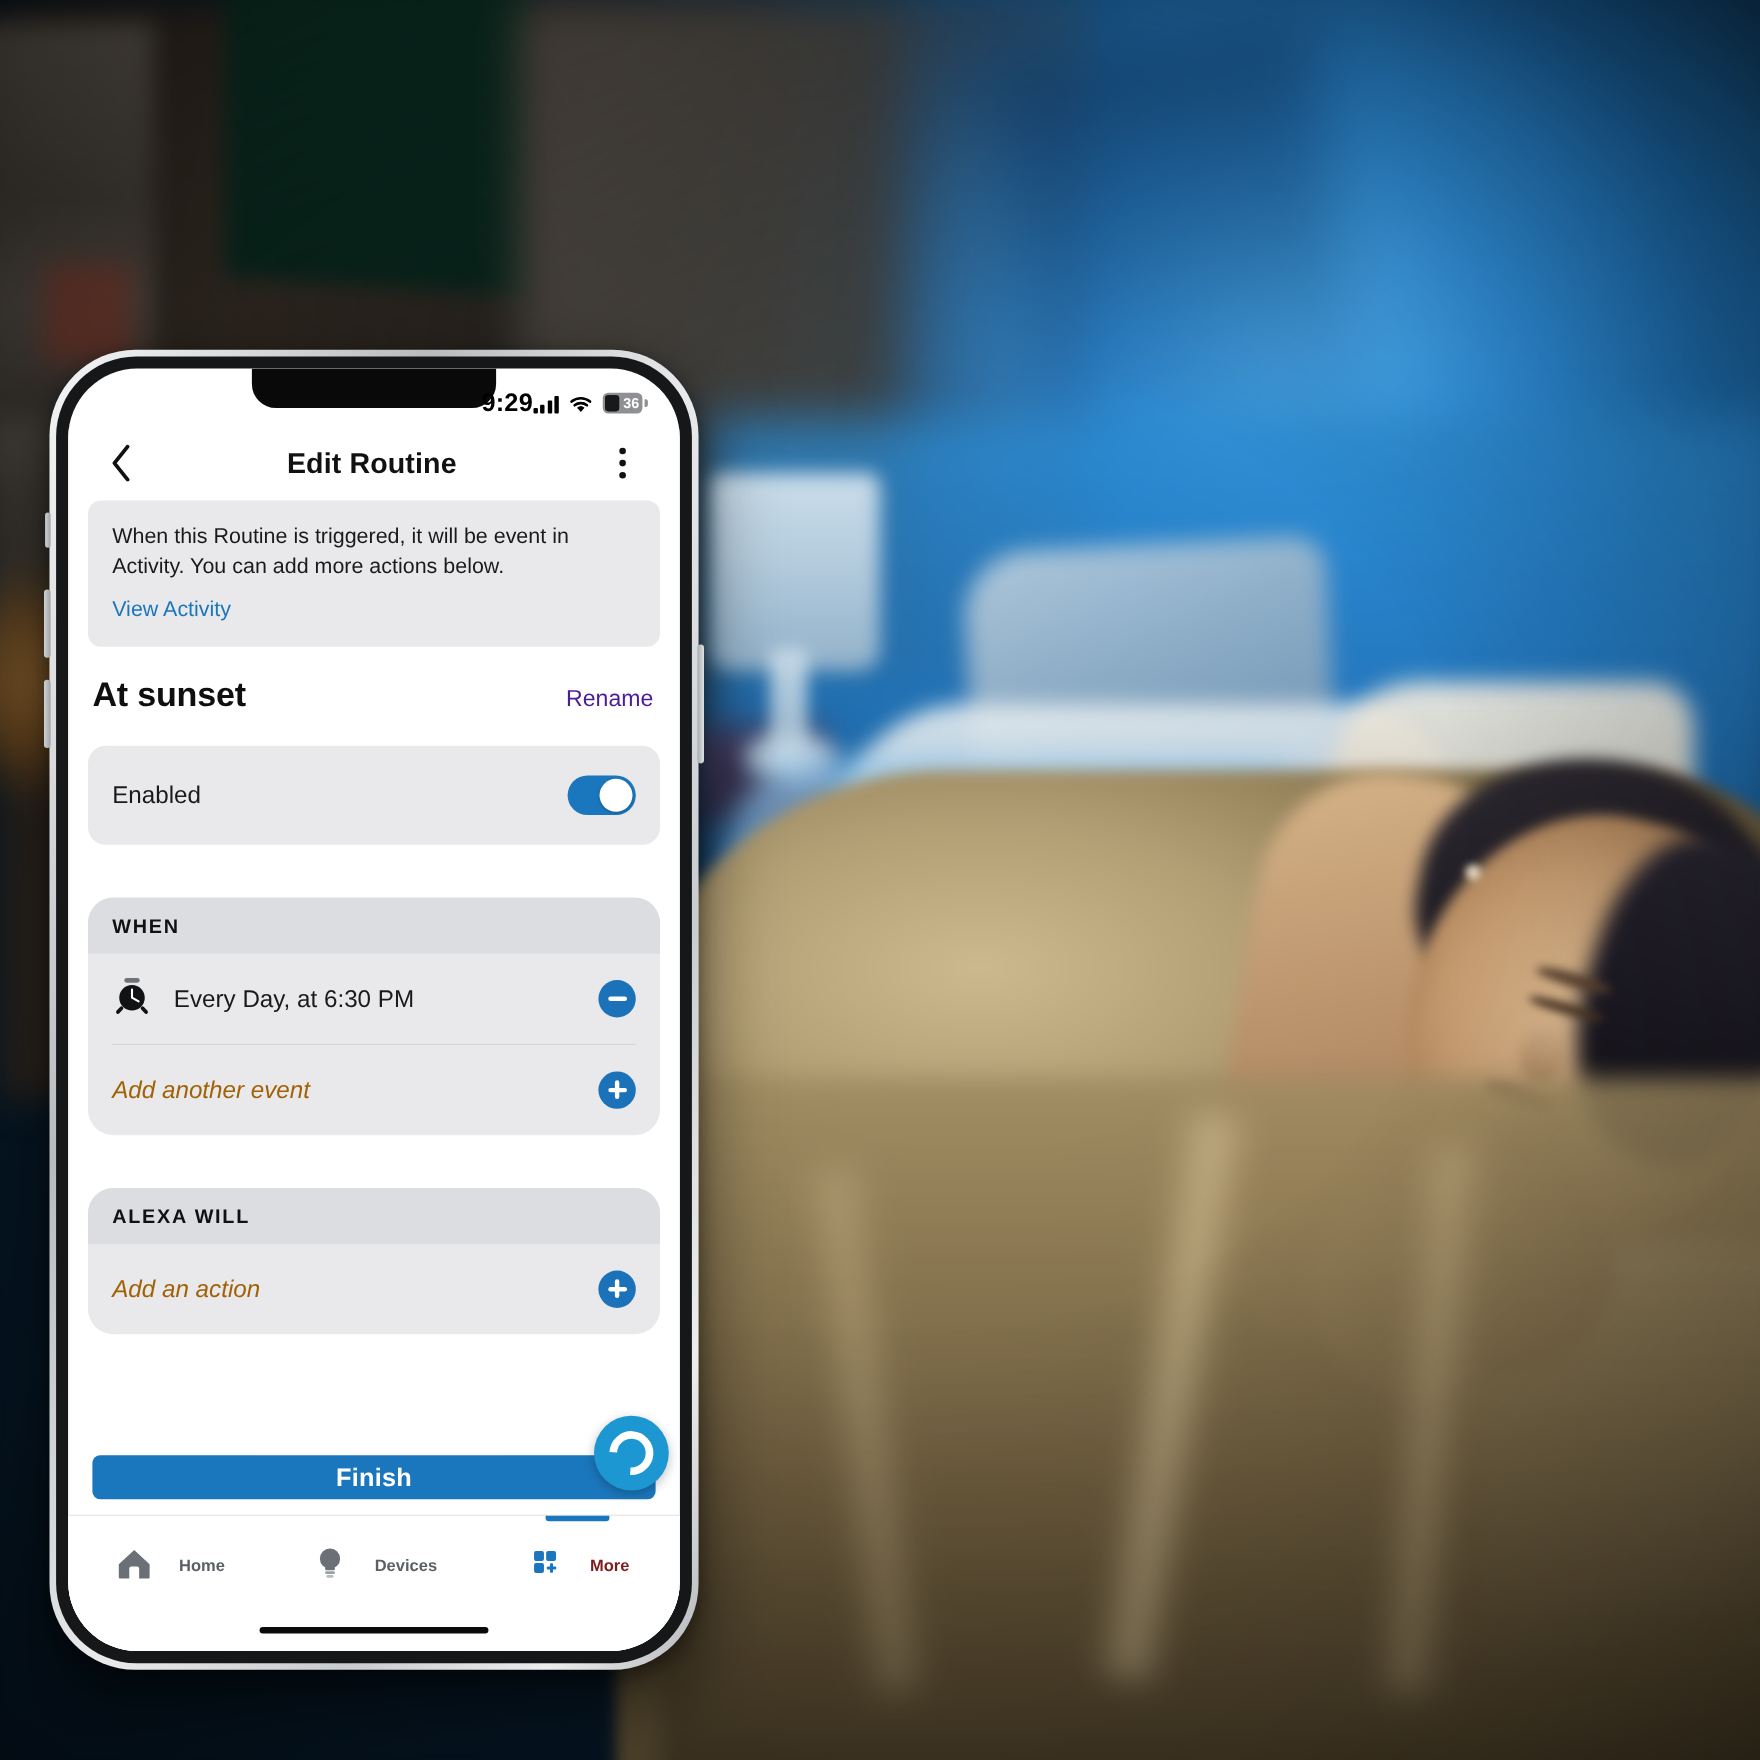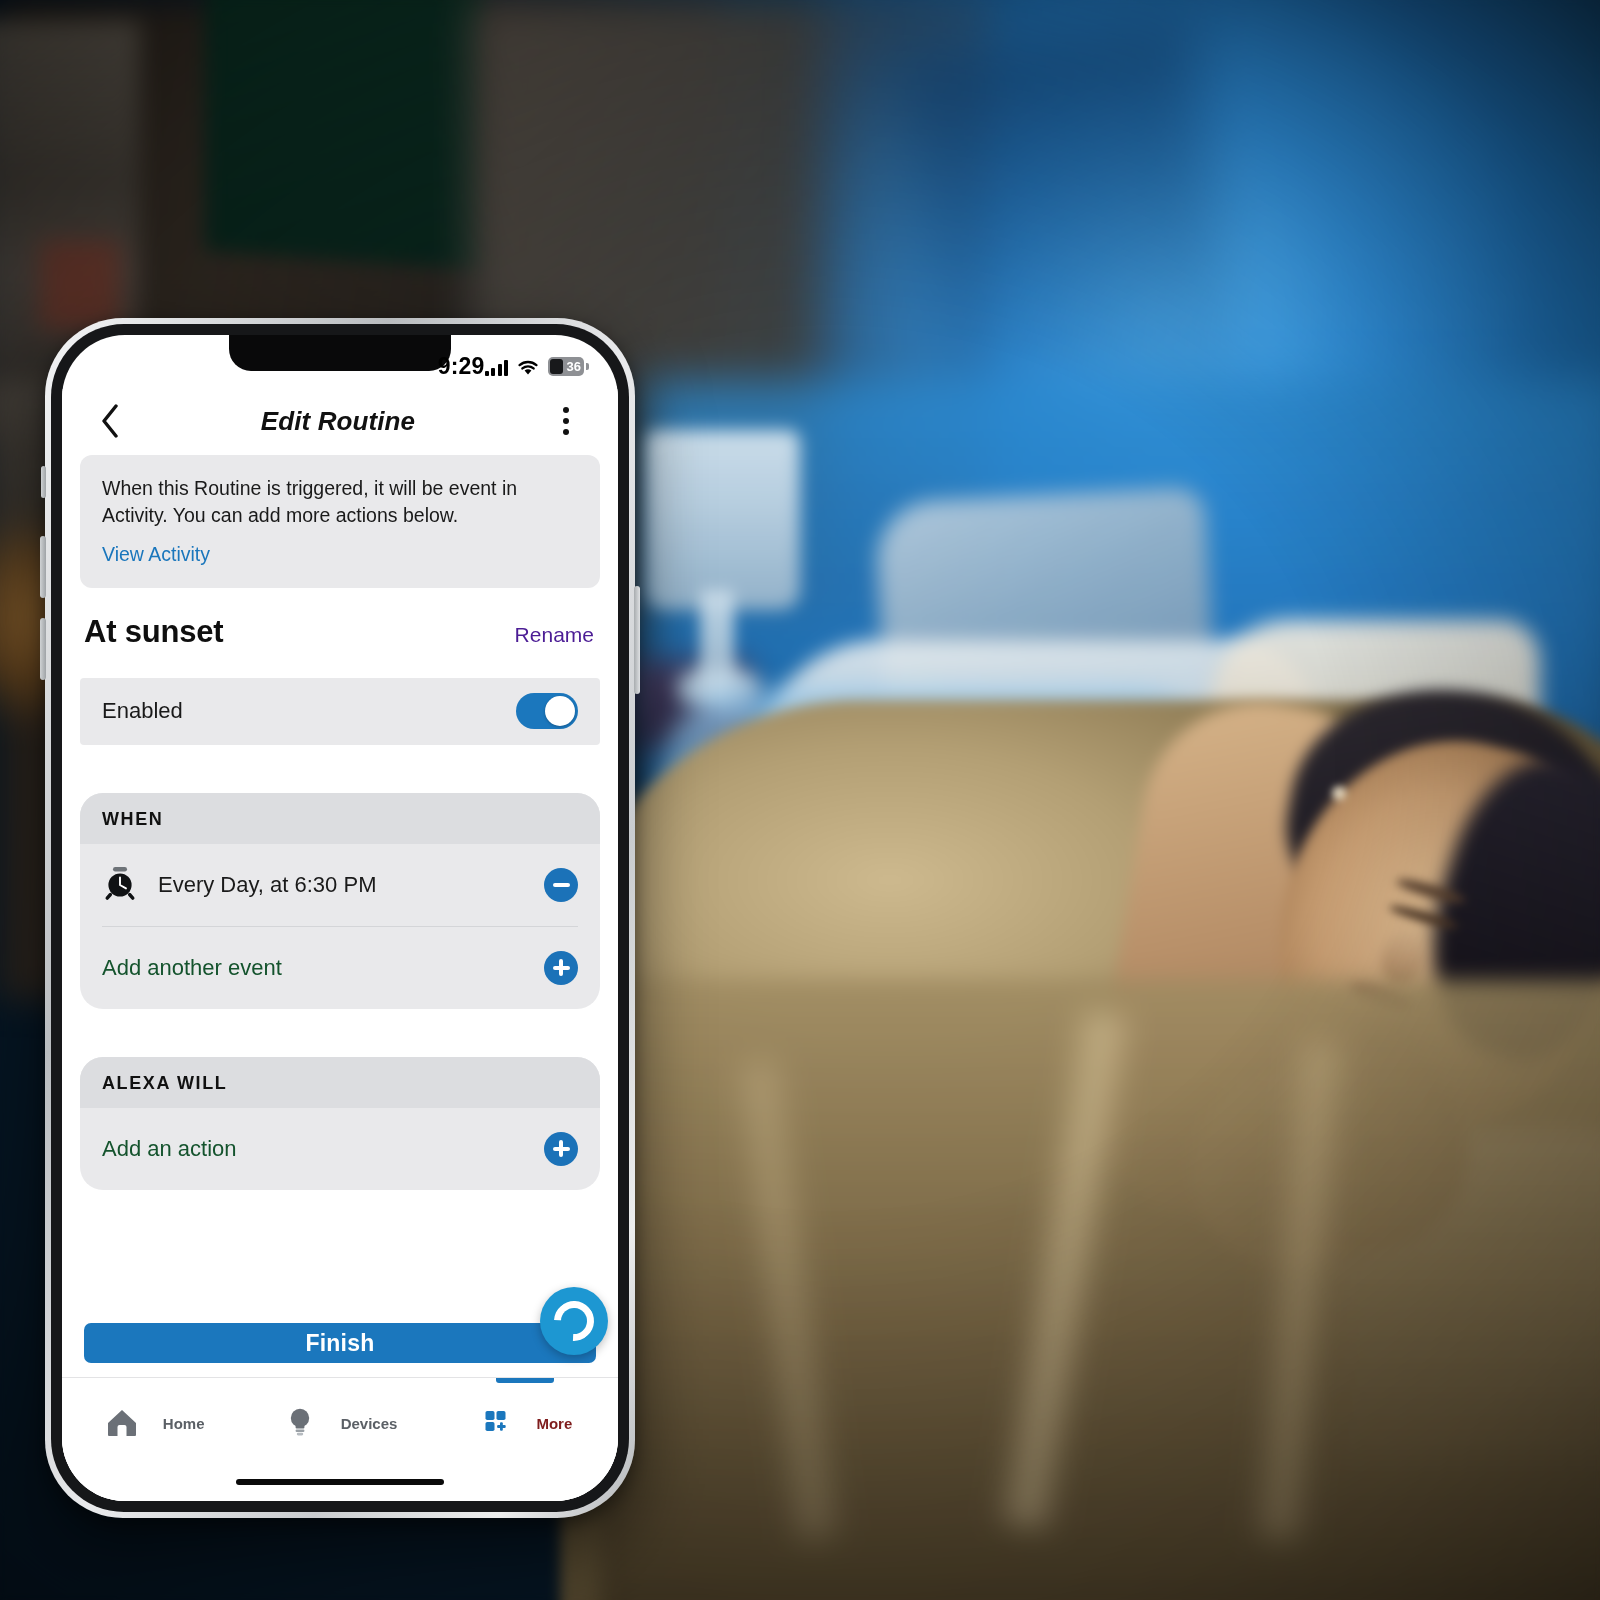--- a/index.html
+++ b/index.html
@@ -293,21 +293,20 @@
   .battery .pct {
     font-size:13px; font-weight:700; color:#fff; position:relative; z-index:2; line-height:1;
   }
 
   
   #appbar {
     height: 64px; flex:0 0 64px;
     display:flex; align-items:center; justify-content:space-between;
     padding: 0 30px 0 26px;
     background:#fff;
-    font-style:italic;
   }
   #back-btn { width:44px; height:44px; display:flex; align-items:center; justify-content:center; }
   #page-title { font-size:26px; font-weight:700; color:#111; letter-spacing:.1px; }
   #overflow-btn { width:44px; height:44px; display:flex; flex-direction:column; align-items:center; justify-content:center; gap:5px; }
   #overflow-btn span { width:6px; height:6px; border-radius:50%; background:#111; display:block; }
 
   
   #content { flex:1 1 auto; background:#fff; overflow:hidden; }
 
   .info-card {
@@ -321,22 +320,22 @@
 
   .title-row {
     display:flex; align-items:baseline; justify-content:space-between;
     padding: 26px 24px 22px 22px;
   }
   #routine-name { font-size:31px; font-weight:700; color:#0f0f0f; letter-spacing:-.2px; }
   #rename-link { font-size:21px; color:#4c1d95; }
 
   .enabled-card {
     margin: 6px 18px 0 18px;
-    background:#e9e9eb; border-radius:4px;
-    height: 67px;
+    background:#e9e9eb; border-radius:16px;
+    height: 90px;
     display:flex; align-items:center; justify-content:space-between;
     padding: 0 22px 0 22px;
   }
   .enabled-label { font-size:22px; color:#1a1a1a; }
   .toggle {
     width:62px; height:36px; border-radius:18px; background:#1b77bd;
     position:relative; flex:0 0 62px;
   }
   .toggle .knob {
     position:absolute; right:3px; top:3px; width:30px; height:30px;
@@ -350,21 +349,21 @@
   .section-header {
     background:#dcdde0; padding: 16px 22px 14px 22px;
     font-size:18px; font-weight:700; letter-spacing:1.6px; color:#111;
   }
   .row {
     display:flex; align-items:center; justify-content:space-between;
     padding: 0 22px; height: 82px;
   }
   .row-left { display:flex; align-items:center; gap:20px; }
   .row-text { font-size:22px; color:#1a1a1a; }
-  .row-text.link { color:#14532d; }
+  .row-text.link { color:#a16207;font-style:italic; }
   .divider { height:1px; background:#d4d5d8; margin:0 22px; }
   .circle-btn {
     width:34px; height:34px; border-radius:50%; background:#1b72b8;
     display:flex; align-items:center; justify-content:center; flex:0 0 34px;
   }
   .circle-btn .bar-h { width:17px; height:3.5px; background:#fff; border-radius:2px; position:absolute; }
   .circle-btn .bar-v { width:3.5px; height:17px; background:#fff; border-radius:2px; position:absolute; }
   .circle-btn { position:relative; }
 
   

